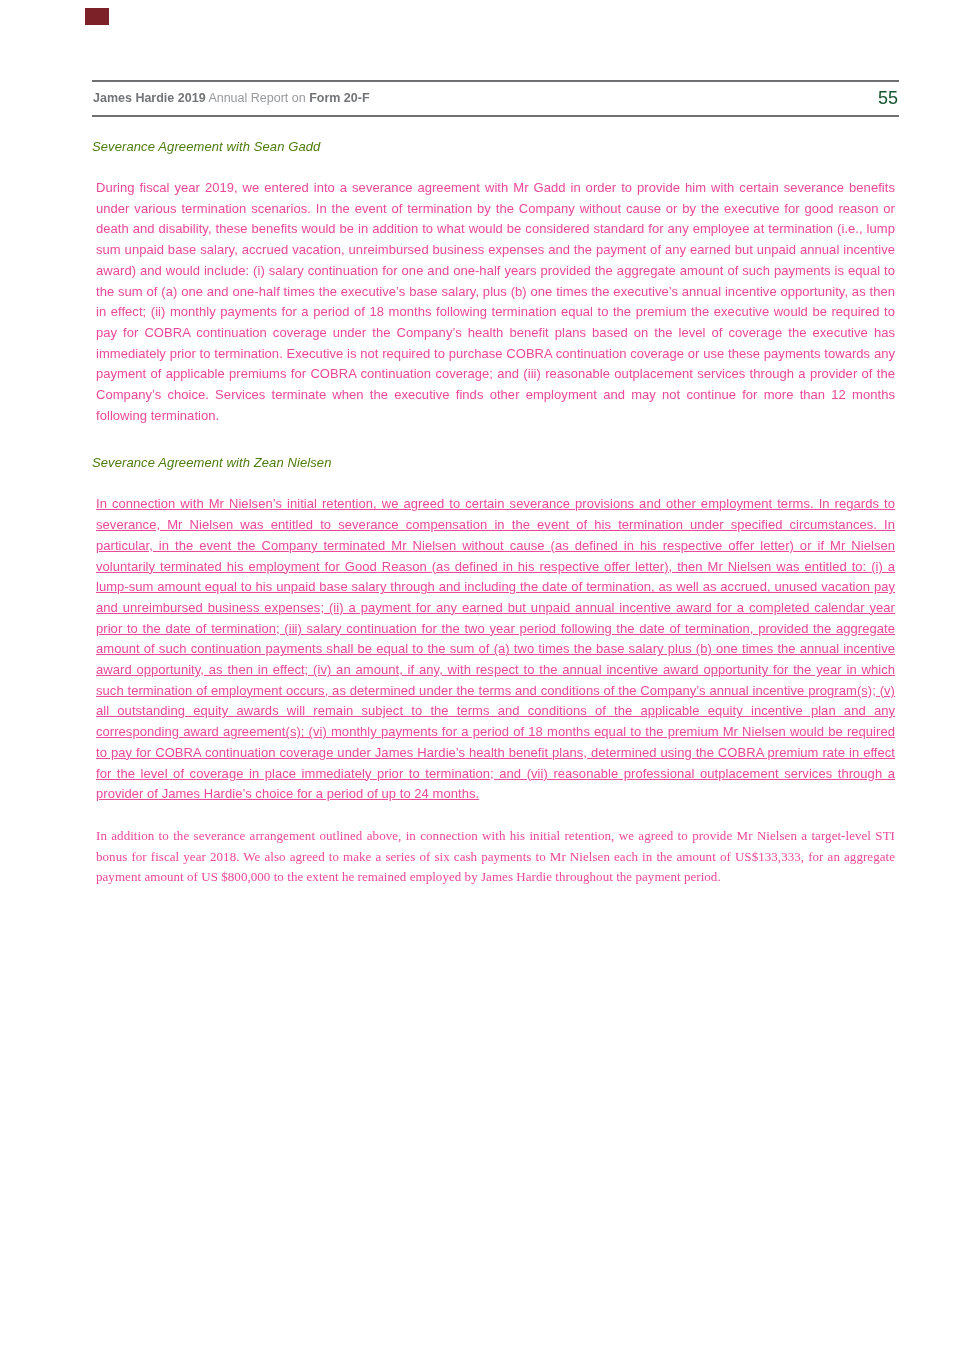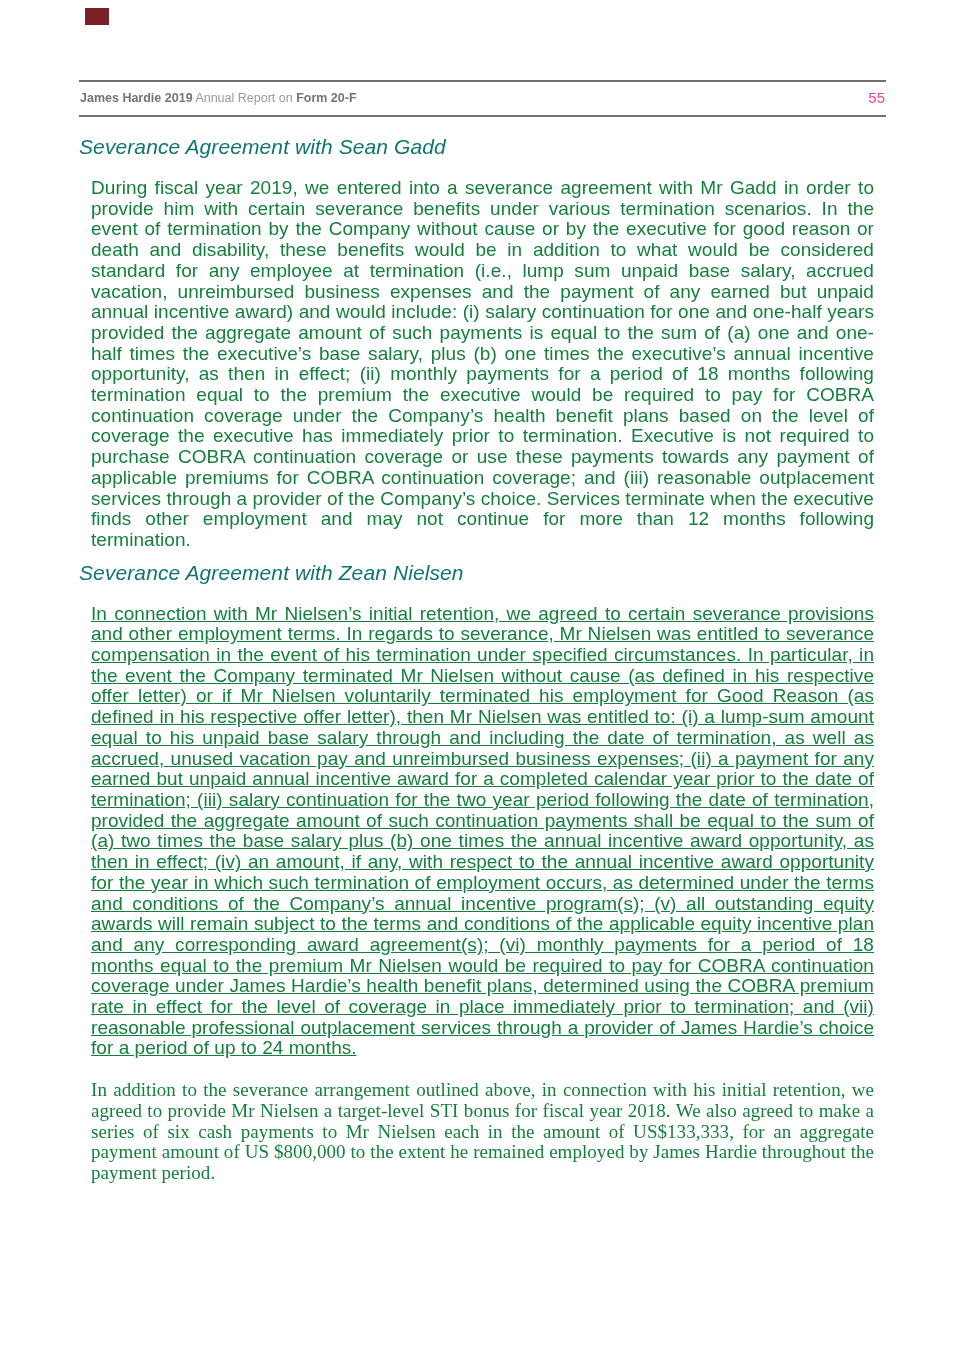--- a/index.html
+++ b/index.html
@@ -20,59 +20,59 @@
   .corner-mark {
     position: absolute;
     left: 85px;
     top: 8px;
     width: 24px;
     height: 17px;
     background: #7c2127;
   }
   .content {
     position: absolute;
-    left: 79px;
+    left: 92px;
     top: 0;
     width: 807px;
   }
   .rule {
     height: 2px;
     background: #6e7072;
   }
   .header-row {
     display: flex;
     justify-content: space-between;
     align-items: center;
     padding: 9px 1px 10px 1px;
     font-size: 12.5px;
     line-height: 14px;
   }
   .header-title { color: #97999c; }
   .header-title .hbold { font-weight: bold; color: #737477; }
-  .page-number { color: #ec4899; font-size: 15px; }
+  .page-number { color: #14532d; font-size: 18px; }
   .section-heading {
     margin: 0;
     font-style: italic;
     font-weight: normal;
-    font-size: 21px;
+    font-size: 13px;
     line-height: 19px;
-    color: #0f766e;
+    color: #4d7c0f;
     letter-spacing: 0.1px;
   }
   .body-para {
-    margin: 12px;
+    margin: 4px;
     text-align: justify;
-    font-size: 19px;
+    font-size: 13px;
     line-height: 20.7px;
-    color: #15803d;
+    color: #ec4899;
     letter-spacing: 0.05px;
   }
   .heading-1 { margin-top: 20px; }
   .para-1   { margin-top: 22px; }
-  .heading-2 { margin-top: 5px; }
+  .heading-2 { margin-top: 27px; }
   .para-2   { margin-top: 22px; text-decoration: underline; }
   .para-3   { margin-top: 21px; font-family: Liberation Serif, serif; }
 </style>
 </head>
 <body>
 
 <div class="page">
 
   <div class="corner-mark"></div>
 

